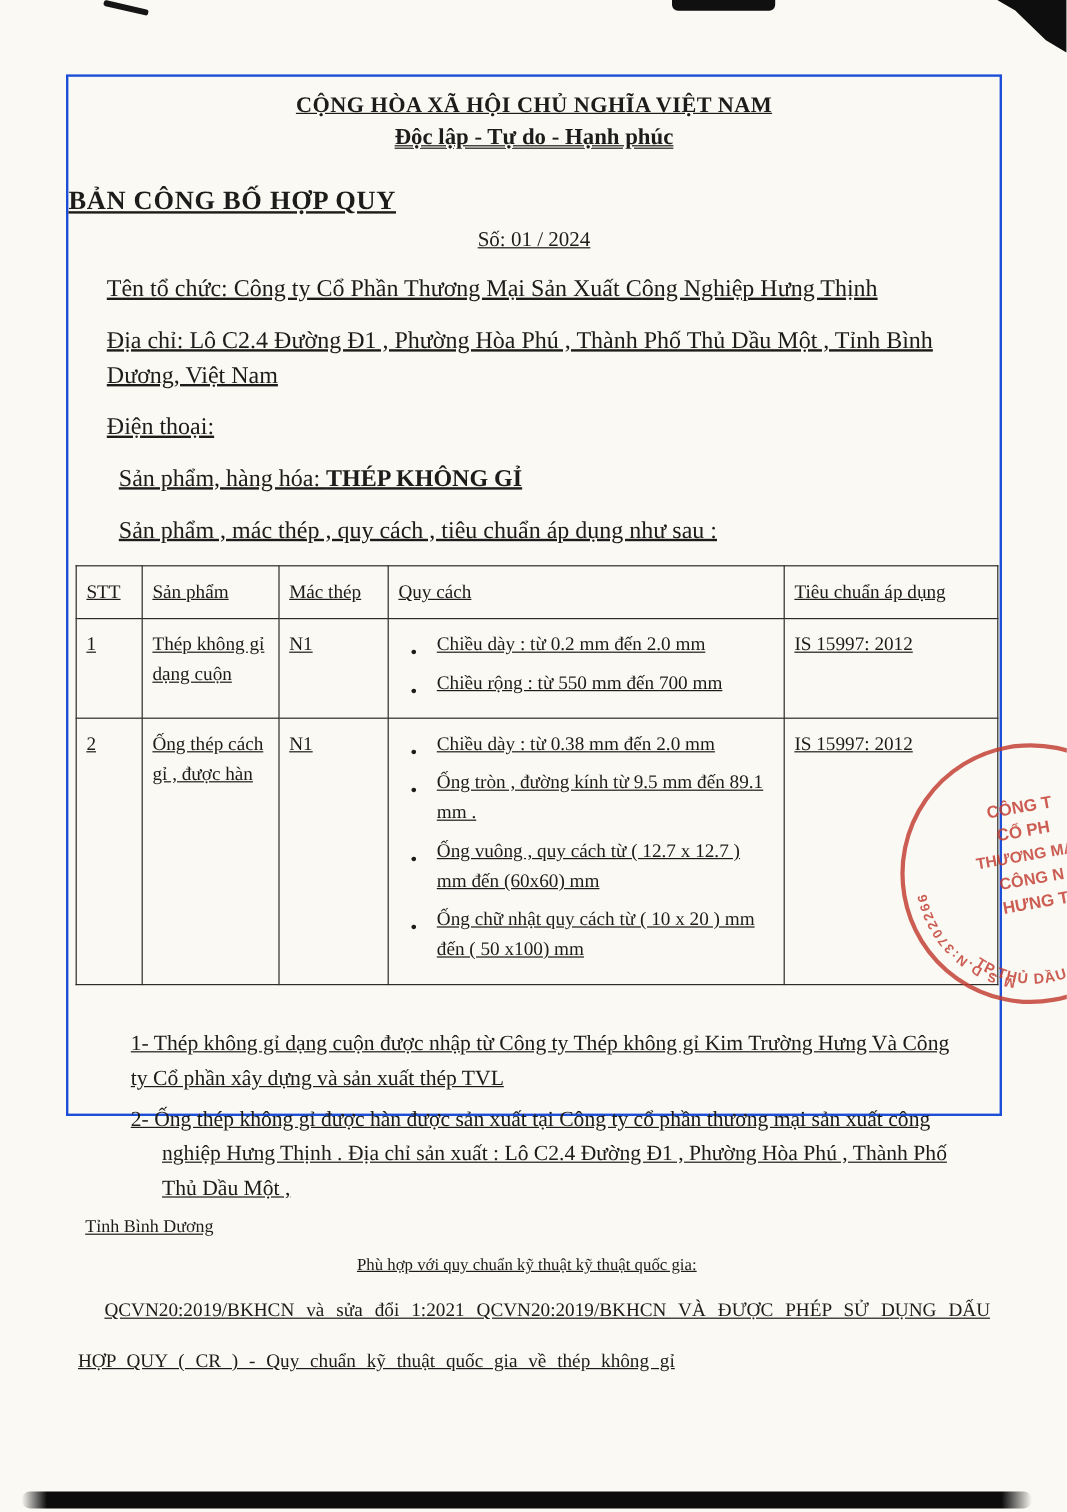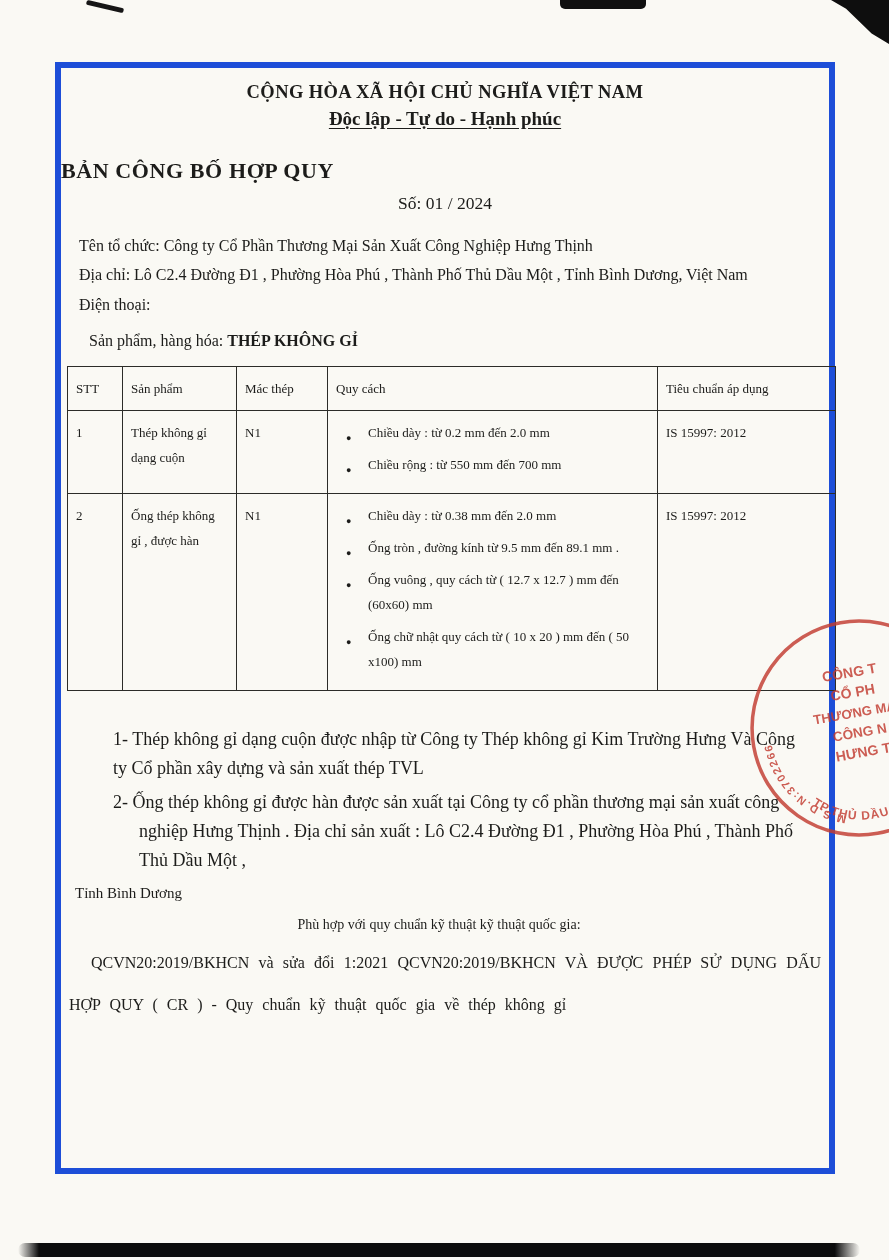--- a/index.html
+++ b/index.html
@@ -8,39 +8,39 @@
     background:#faf9f4;color:#1c1c1a;
     font-family:"Liberation Serif", serif;
   }
   
   .a-topleft{position:absolute;left:86px;top:4px;width:38px;height:5px;background:#161616;transform:rotate(13deg);border-radius:2px;}
   .a-topmid{position:absolute;left:560px;top:0;width:86px;height:9px;background:#101010;border-radius:0 0 5px 5px;}
   .a-topright{position:absolute;left:831px;top:0;width:58px;height:44px;background:#0e0e0e;clip-path:polygon(0 0,100% 0,100% 100%,70% 76%,26% 20%);}
   .bottom-strip{position:absolute;left:18px;top:1243px;width:842px;height:14px;border-radius:8px;
     background:linear-gradient(to right, rgba(10,10,10,0), #0c0c0c 2.5%, #0c0c0c 97%, rgba(10,10,10,0));}
   
-  .frame{position:absolute;left:55px;top:62px;width:780px;height:1112px;box-sizing:border-box;
-    border:6px solid #1d4ed8;}
+  .frame{position:absolute;left:55px;top:62px;width:780px;height:868px;box-sizing:border-box;
+    border:2px solid #1d4ed8;text-decoration:underline;}
   
   .country{margin-top:14px;text-align:center;font-weight:bold;font-size:18.5px;letter-spacing:.4px;}
   .motto{margin-top:5px;text-align:center;font-weight:bold;font-size:19px;}
   .motto span{text-decoration:underline;text-underline-offset:3px;}
   .title{margin:28px 0 0;font-weight:bold;font-size:22px;letter-spacing:.6px;}
   .doc-no{margin-top:9px;text-align:center;font-size:17.5px;}
   
-  .para{font-size:16px;line-height:29px;margin:0;padding:0 12px 0 18px;}
+  .para{font-size:20px;line-height:29px;margin:14px;padding:0 12px 0 18px;}
   .p-org{margin-top:17px;}
   .p-phone{margin-top:1px;}
   .p-product{margin-top:7px;padding-left:28px;}
   .p-brand{margin-top:2px;padding-left:28px;}
   .p-intro{margin-top:7px;padding-left:28px;}
   .bold{font-weight:bold;text-align:center;}
   
   table.spec{border-collapse:collapse;table-layout:fixed;width:768px;margin:11px 6px 0;
-    font-size:13px;line-height:25px;}
+    font-size:16px;line-height:25px;}
   table.spec th, table.spec td{border:1.6px solid #2c2c28;vertical-align:top;padding:9px 8px;font-weight:normal;text-align:left;}
   col.c-stt{width:55px;} col.c-prod{width:114px;} col.c-grade{width:91px;} col.c-spec{width:330px;} col.c-std{width:178px;}
   td.cell-stt{text-align:center;}
   td.cell-grade{text-align:center;}
   td.cell-prod{text-align:justify;}
   .spec-item{position:relative;padding-left:32px;margin-bottom:7px;}
   .spec-item::before{content:"●";position:absolute;left:10px;top:6px;font-size:9px;}
   
   .note1{margin:34px 26px 0 30px;padding-left:22px;font-size:18px;line-height:29px;}
   .note2{margin:5px 26px 0 30px;padding-left:48px;text-indent:-26px;font-size:18px;line-height:29px;}
@@ -64,20 +64,21 @@
   <div class="country">CỘNG HÒA XÃ HỘI CHỦ NGHĨA VIỆT NAM</div>
   <div class="motto"><span>Độc lập - Tự do - Hạnh phúc</span></div>
 
   <div class="title">BẢN CÔNG BỐ HỢP QUY</div>
   <div class="doc-no">Số: 01 / 2024</div>
 
   <p class="para p-org">Tên tổ chức: Công ty Cổ Phần Thương Mại Sản Xuất Công Nghiệp Hưng Thịnh</p>
   <p class="para">Địa chỉ: Lô C2.4 Đường Đ1 , Phường Hòa Phú , Thành Phố Thủ Dầu Một , Tỉnh Bình Dương, Việt Nam</p>
   <p class="para p-phone">Điện thoại:</p>
   <p class="para p-product"><span>Sản phẩm, hàng hóa: </span><span class="bold">THÉP KHÔNG GỈ</span></p>
+  <p class="para p-intro">Sản phẩm , mác thép , quy cách , tiêu chuẩn áp dụng như sau :</p>
 
   <table class="spec">
     <colgroup>
       <col class="c-stt">
         <col class="c-prod">
         <col class="c-grade">
         <col class="c-spec">
         <col class="c-std">
     </colgroup>
     <tbody>
@@ -93,21 +94,21 @@
       <td class="cell-prod">Thép không gỉ dạng cuộn</td>
       <td class="cell-grade">N1</td>
       <td>
         <div class="spec-item">Chiều dày : từ 0.2 mm đến 2.0 mm</div>
         <div class="spec-item">Chiều rộng : từ 550 mm đến 700 mm</div>
       </td>
       <td>IS 15997: 2012</td>
     </tr>
     <tr>
       <td class="cell-stt">2</td>
-      <td class="cell-prod">Ống thép không gỉ , được hàn</td>
+      <td class="cell-prod">Ống thép cách gỉ , được hàn</td>
       <td class="cell-grade">N1</td>
       <td>
         <div class="spec-item">Chiều dày : từ 0.38 mm đến 2.0 mm</div>
         <div class="spec-item">Ống tròn , đường kính từ 9.5 mm đến 89.1 mm .</div>
         <div class="spec-item">Ống vuông , quy cách từ ( 12.7 x 12.7 ) mm đến (60x60) mm</div>
         <div class="spec-item">Ống chữ nhật quy cách từ ( 10 x 20 ) mm đến ( 50 x100) mm</div>
       </td>
       <td>IS 15997: 2012</td>
     </tr>
   </tbody>

